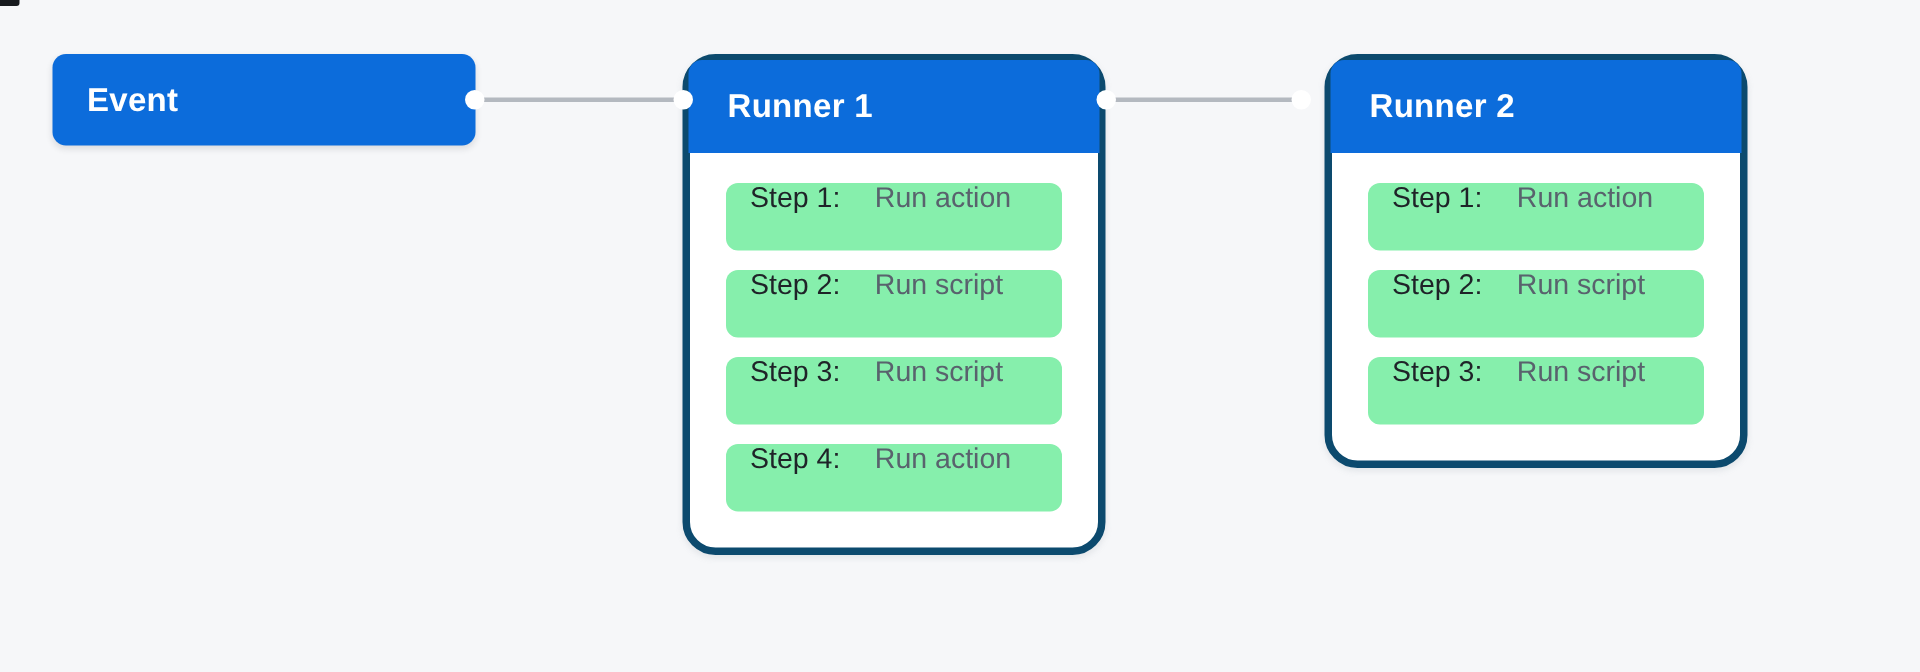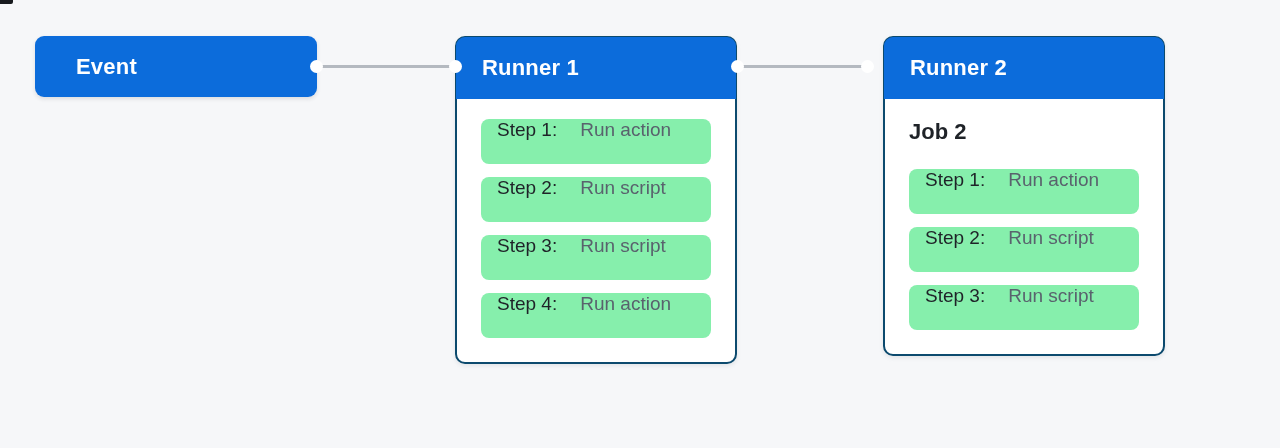--- a/index.html
+++ b/index.html
@@ -22,38 +22,38 @@
 
   
   .event-node {
     position: absolute;
     left: 35px; top: 36px;
     width: 282px; height: 61px;
     background: #0c6cdb;
     border-radius: 9px;
     display: flex;
     align-items: center;
-    padding-left: 41px;
+    padding-left: 23px;
     box-shadow: 0 2px 4px rgba(31,35,40,0.12);
   }
   .node-title {
     color: #ffffff;
     font-size: 22px;
     font-weight: 700;
     letter-spacing: 0.2px;
   }
 
   
   .runner-card {
     position: absolute;
     top: 36px;
     width: 282px;
     background: #ffffff;
-    border: 2px solid #0c4a6e;
-    border-radius: 10px;
+    border: 5px solid #0c4a6e;
+    border-radius: 22px;
     box-shadow: 0 2px 4px rgba(140,149,159,0.18);
   }
   .runner-card.runner-1 { left: 455px; }
   .runner-card.runner-2 { left: 883px; }
 
   .runner-header {
     height: 62px;
     background: #0c6cdb;
     border-radius: 9px 9px 0 0;
     display: flex;
@@ -150,21 +150,20 @@
       <span class="step-action">Run action</span>
     </div>
   </div>
 </div>
 
 <div class="runner-card runner-2">
   <div class="runner-header">
     <span class="node-title">Runner 2</span>
   </div>
   <div class="runner-body">
-    <div class="job-title">Job 2</div>
     <div class="step-row">
       <span class="step-label">Step 1:</span>
       <span class="step-action">Run action</span>
     </div>
     <div class="step-row">
       <span class="step-label">Step 2:</span>
       <span class="step-action">Run script</span>
     </div>
     <div class="step-row">
       <span class="step-label">Step 3:</span>

